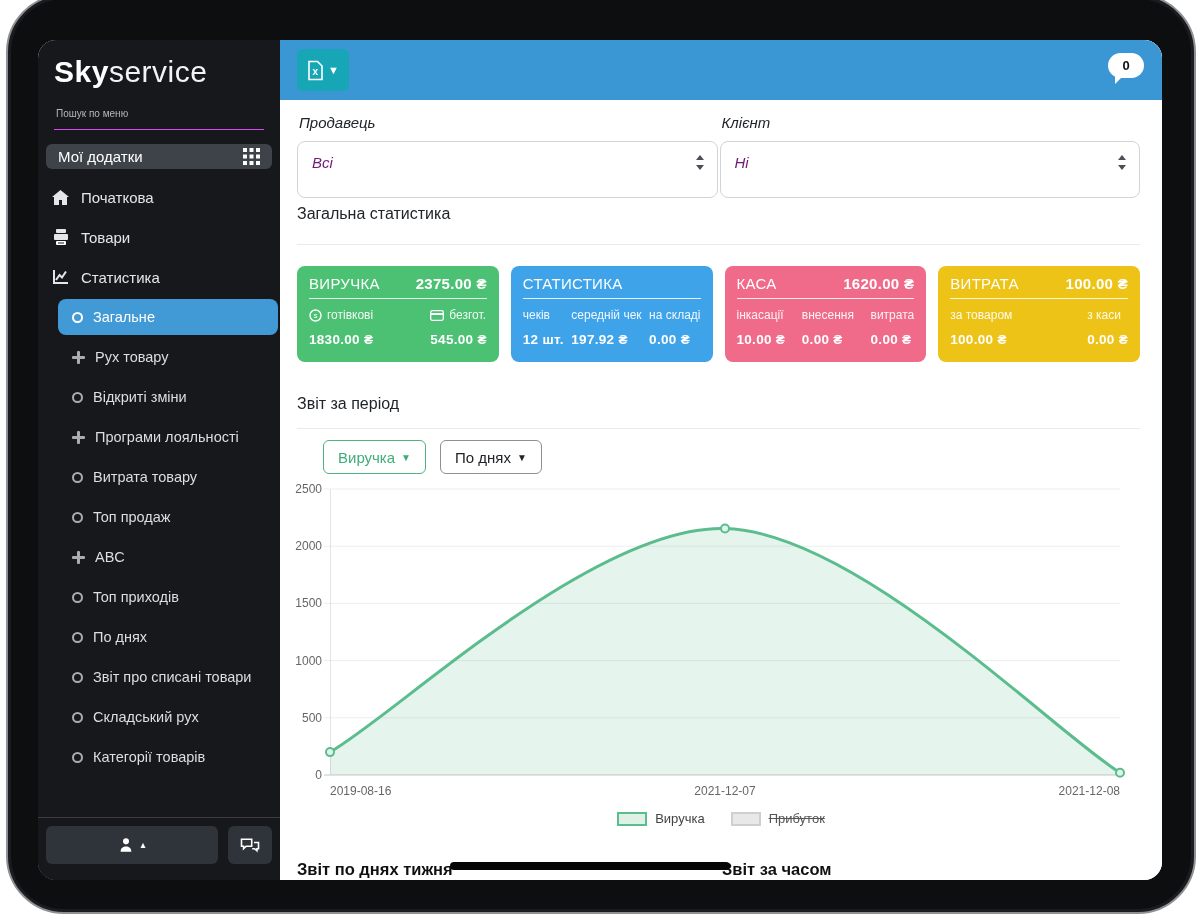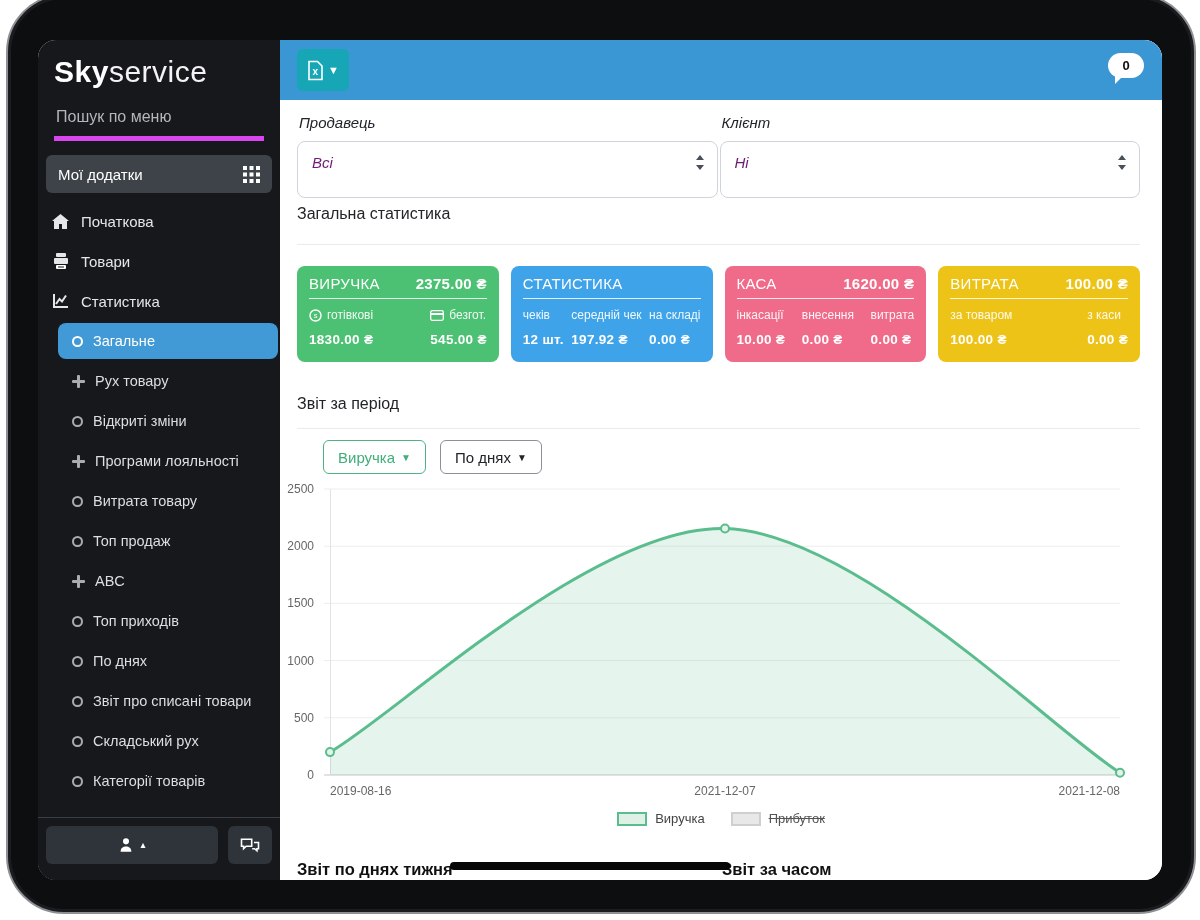--- a/index.html
+++ b/index.html
@@ -15,23 +15,23 @@
                   background:#060607;z-index:60;}
 
   .screen{position:absolute;left:38px;top:40px;width:1124px;height:840px;background:#fff;
           border-radius:18px;overflow:hidden;display:flex;z-index:10;}
 
   
   .sidebar{width:242px;min-width:242px;background:#16181c;color:#e9eaec;position:relative;overflow:hidden;}
   .logo{padding:14px 0 0 16px;font-size:30px;color:#fff;letter-spacing:.5px;line-height:36px;}
   .logo .b{font-weight:700;}
   .logo .l{font-weight:300;opacity:.95;}
-  .search{margin:12px 16px 0 16px;padding:6px 2px 10px 2px;font-size:16px;color:#b3b6ba;
-          border-bottom:5px solid #d946ef;cursor:text;}
-  .apps-btn{margin:14px 8px 0 8px;height:38px;background:#3d4349;border-radius:6px;display:flex;
+  .search{margin:12px 16px 0 16px;padding:6px 2px 10px 2px;font-size:10px;color:#b3b6ba;
+          border-bottom:1px solid #d946ef;cursor:text;}
+  .apps-btn{margin:14px 8px 0 8px;height:25px;background:#3d4349;border-radius:6px;display:flex;
             align-items:center;justify-content:space-between;padding:0 12px;font-size:15px;color:#fff;cursor:pointer;}
   .nav{margin-top:8px;text-align:right;}
   .nav-row{height:40px;display:flex;align-items:center;gap:12px;padding-left:14px;font-size:15px;
            color:#e4e6e8;cursor:pointer;}
   .nav-row .ic{width:17px;display:flex;justify-content:center;}
   .sub{margin-left:20px;margin-right:2px;padding-left:14px;height:40px;display:flex;align-items:center;
        gap:10px;font-size:14.5px;color:#dcdee0;cursor:pointer;border-radius:8px;}
   .sub.active{background:#419ad6;color:#fff;height:36px;margin-top:2px;margin-bottom:2px;}
   .ring{width:11px;height:11px;border:2px solid #a9adb2;border-radius:50%;box-sizing:border-box;flex:none;}
   .sub.active .ring{border-color:#fff;}
@@ -84,21 +84,21 @@
   .cvalue{font-size:13.5px;font-weight:700;letter-spacing:.3px;white-space:nowrap;}
 
   
   .chart-btns{position:absolute;top:400px;left:43px;display:flex;gap:14px;}
   .btn-metric{height:34px;padding:0 14px;border-radius:6px;background:#fff;border:1px solid #4db380;
               color:#3fae78;font-size:15px;cursor:pointer;display:flex;align-items:center;gap:6px;}
   .btn-group{height:34px;padding:0 14px;border-radius:6px;background:#fff;border:1px solid #8a9199;
              color:#212529;font-size:15px;cursor:pointer;display:flex;align-items:center;gap:6px;}
   .btn-metric .caret,.btn-group .caret{font-size:10px;}
   .yaxis{position:absolute;left:0;top:449px;width:42px;height:286px;}
-  .yaxis span{position:absolute;right:8px;font-size:12px;color:#666;line-height:14px;}
+  .yaxis span{position:absolute;right:0;font-size:12px;color:#666;line-height:14px;}
   .chart-svg{position:absolute;left:50px;top:449px;overflow:visible;}
   .xaxis{position:absolute;left:50px;top:744px;width:790px;display:flex;justify-content:space-between;
          font-size:12px;color:#666;}
   .legend{position:absolute;left:0;right:0;top:771px;display:flex;justify-content:center;gap:26px;
           align-items:center;font-size:13px;color:#444;}
   .legend-item{display:flex;align-items:center;gap:8px;cursor:pointer;}
   .swatch{width:30px;height:14px;box-sizing:border-box;}
   .swatch.green{border:2px solid #5bbd8e;background:#dff0e7;}
   .swatch.gray{border:2px solid #cfcfcf;background:#e8e8e8;}
   .legend-item.disabled span.lbl{text-decoration:line-through;color:#555;}

